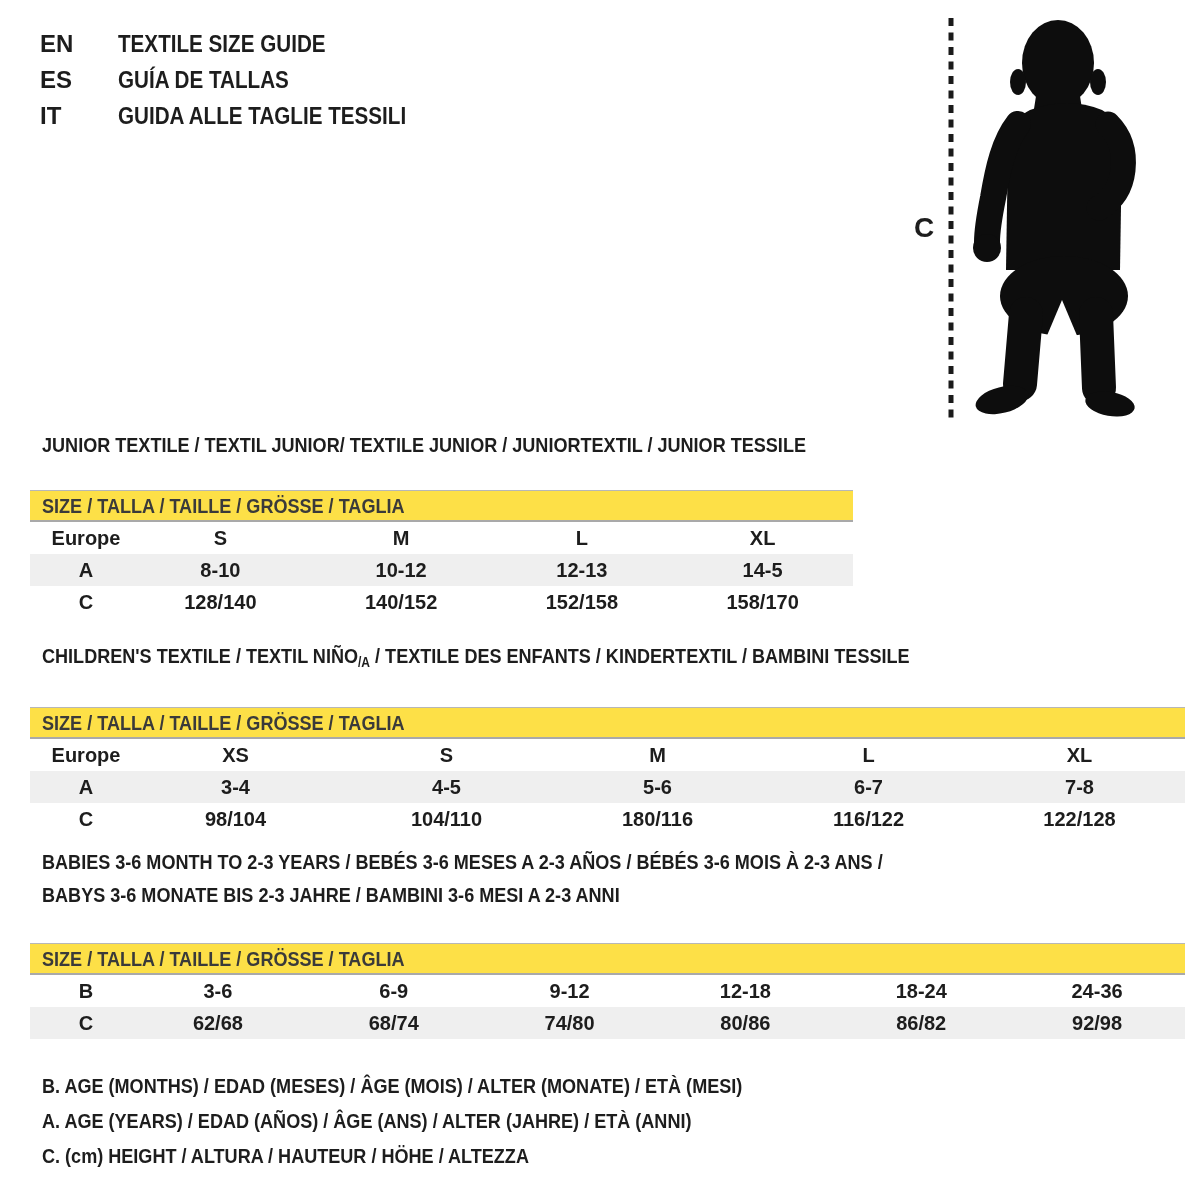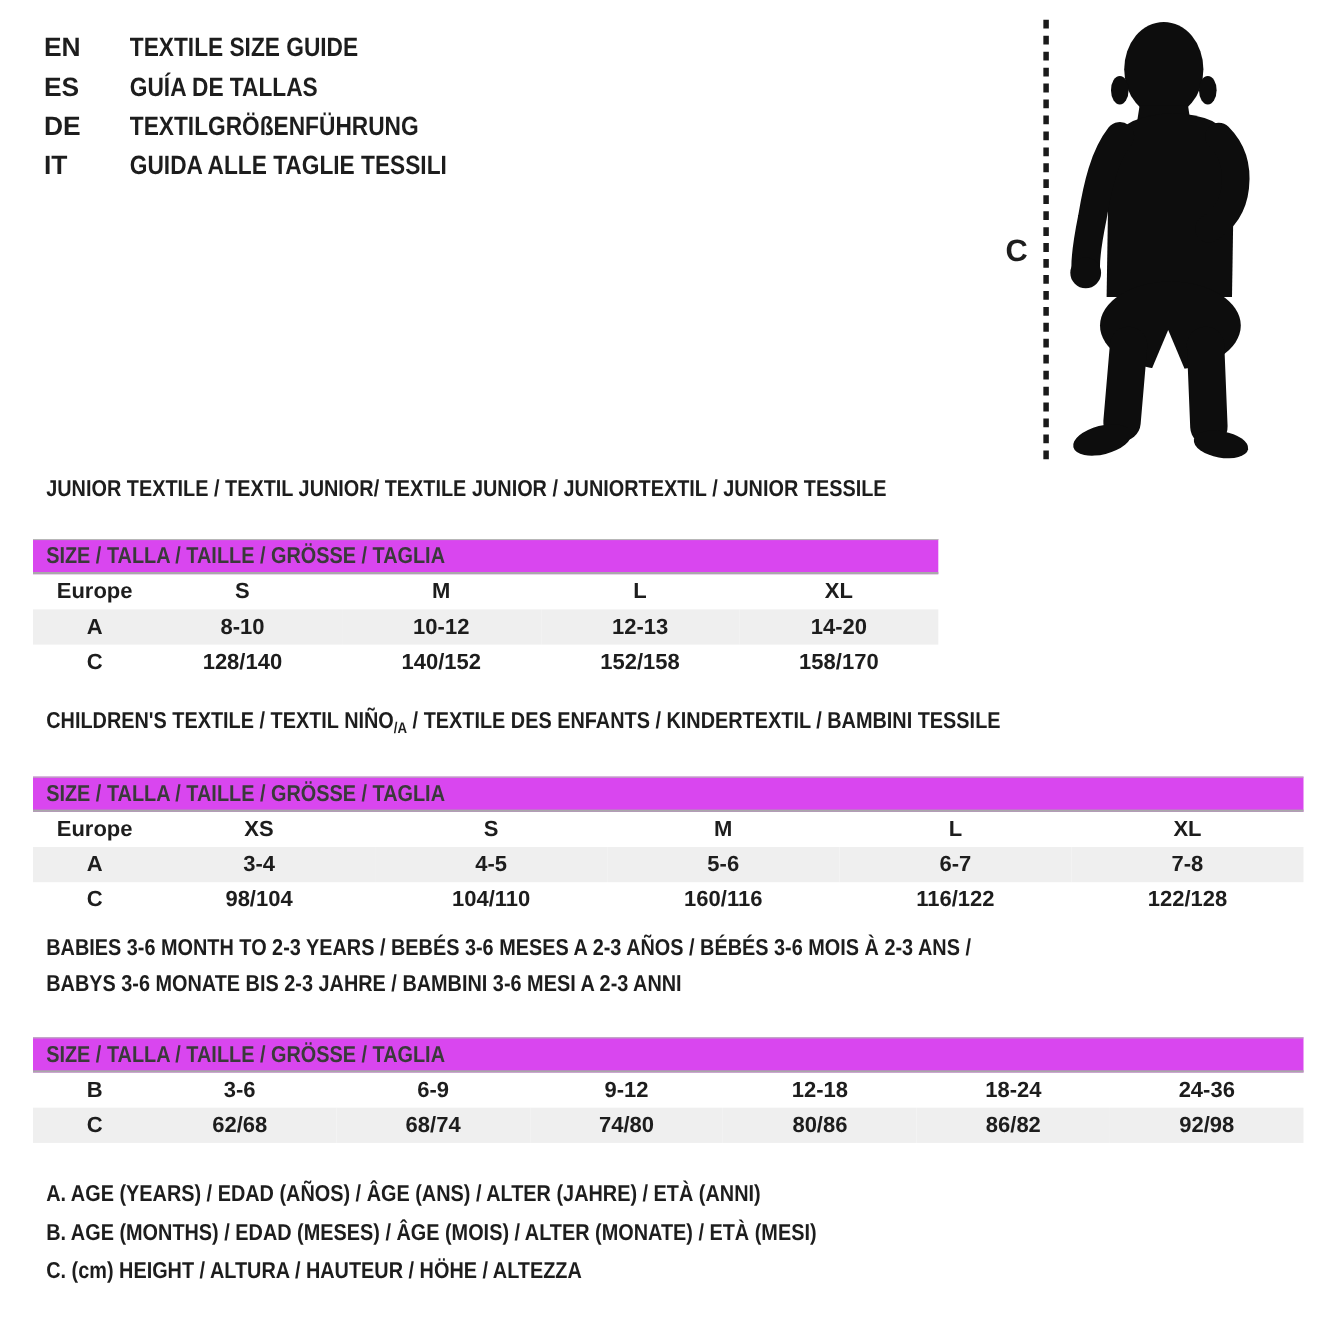--- a/index.html
+++ b/index.html
@@ -25,21 +25,21 @@
   .sec-junior   { top:432px; width:823px; }
   .sec-children { top:643px; width:1155px; }
   .sec-babies   { top:845px; width:1155px; }
   .sec-title { margin:0 0 0 12px; font-size:21px; line-height:26px; }
   .sec-junior .sec-title, .sec-children .sec-title { margin-bottom:25px; }
   .sec-children .sec-title { margin-bottom:23px; }
   .sec-babies .sec-title { line-height:33px; margin-bottom:17px; }
   .title-sub { font-size:14px; vertical-align:-4px; }
 
   .size-bar {
-    background:#d946ef; color:#3a3a3a; height:29px; line-height:29px;
+    background:#fde047; color:#3a3a3a; height:29px; line-height:29px;
     font-size:21px; padding-left:12px; border-bottom:2px solid #a9a9a9;
     border-top:1px solid #b7b7b7;
     margin-top:32px;
   }
   table { border-collapse:collapse; width:100%; table-layout:fixed; }
   td { font-size:20px; height:32px; padding:0; text-align:center; }
   td.rowlabel { text-align:center; padding-left:12px; }
   tr.shaded { background:#efefef; }
 
   
@@ -51,24 +51,20 @@
 <div class="page">
 
   <div class="lang-block">
     <div class="lang-row">
       <span class="lang-code">EN</span>
       <span class="cond">TEXTILE SIZE GUIDE</span>
     </div>
     <div class="lang-row">
       <span class="lang-code">ES</span>
       <span class="cond">GUÍA DE TALLAS</span>
-    </div>
-    <div class="lang-row">
-      <span class="lang-code">DE</span>
-      <span class="cond">TEXTILGRÖßENFÜHRUNG</span>
     </div>
     <div class="lang-row">
       <span class="lang-code">IT</span>
       <span class="cond">GUIDA ALLE TAGLIE TESSILI</span>
     </div>
   </div>
 
   <svg class="dash-svg" viewBox="0 0 10 404">
     <line x1="5" y1="2" x2="5" y2="402" stroke="#1a1a1a" stroke-width="5" stroke-dasharray="8 6.5"></line>
   </svg>
@@ -109,21 +105,21 @@
         <td>S</td>
         <td>M</td>
         <td>L</td>
         <td>XL</td>
       </tr>
       <tr class="shaded">
         <td class="rowlabel">A</td>
         <td>8-10</td>
         <td>10-12</td>
         <td>12-13</td>
-        <td>14-20</td>
+        <td>14-5</td>
       </tr>
       <tr>
         <td class="rowlabel">C</td>
         <td>128/140</td>
         <td>140/152</td>
         <td>152/158</td>
         <td>158/170</td>
       </tr>
     </tbody>
       </table>
@@ -155,21 +151,21 @@
         <td>3-4</td>
         <td>4-5</td>
         <td>5-6</td>
         <td>6-7</td>
         <td>7-8</td>
       </tr>
       <tr>
         <td class="rowlabel">C</td>
         <td>98/104</td>
         <td>104/110</td>
-        <td>160/116</td>
+        <td>180/116</td>
         <td>116/122</td>
         <td>122/128</td>
       </tr>
     </tbody>
       </table>
   </div>
 
   <div class="section sec-babies">
     <h2 class="sec-title"><span class="cond">BABIES 3-6 MONTH TO 2-3 YEARS / BEBÉS 3-6 MESES A 2-3 AÑOS / BÉBÉS 3-6 MOIS À 2-3 ANS /</span><br><span class="cond">BABYS 3-6 MONATE BIS 2-3 JAHRE / BAMBINI 3-6 MESI A 2-3 ANNI</span></h2>
     <div class="size-bar"><span class="cond">SIZE / TALLA / TAILLE / GRÖSSE / TAGLIA</span></div>
@@ -200,18 +196,18 @@
         <td>74/80</td>
         <td>80/86</td>
         <td>86/82</td>
         <td>92/98</td>
       </tr>
     </tbody>
       </table>
   </div>
 
   <div class="legend">
+    <div><span class="cond">B. AGE (MONTHS) / EDAD (MESES) / ÂGE (MOIS) / ALTER (MONATE) / ETÀ (MESI)</span></div>
     <div><span class="cond">A. AGE (YEARS) / EDAD (AÑOS) / ÂGE (ANS) / ALTER (JAHRE) / ETÀ (ANNI)</span></div>
-    <div><span class="cond">B. AGE (MONTHS) / EDAD (MESES) / ÂGE (MOIS) / ALTER (MONATE) / ETÀ (MESI)</span></div>
     <div><span class="cond">C. (cm) HEIGHT / ALTURA / HAUTEUR / HÖHE / ALTEZZA</span></div>
   </div>
 
 </div>
 
 </body></html>

